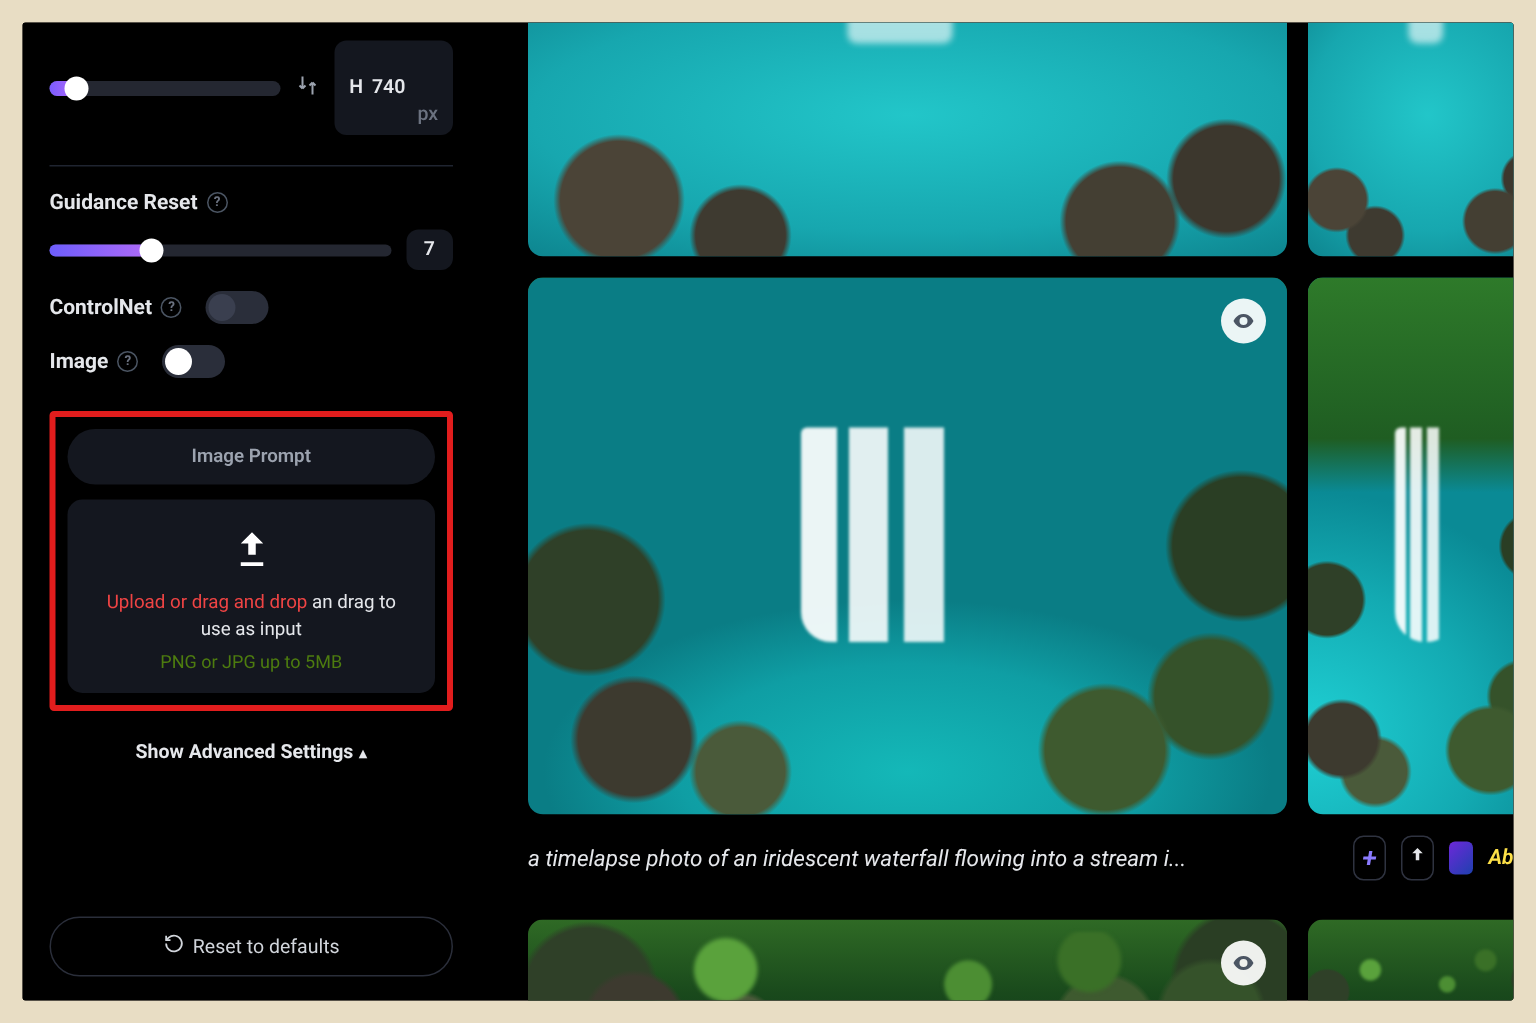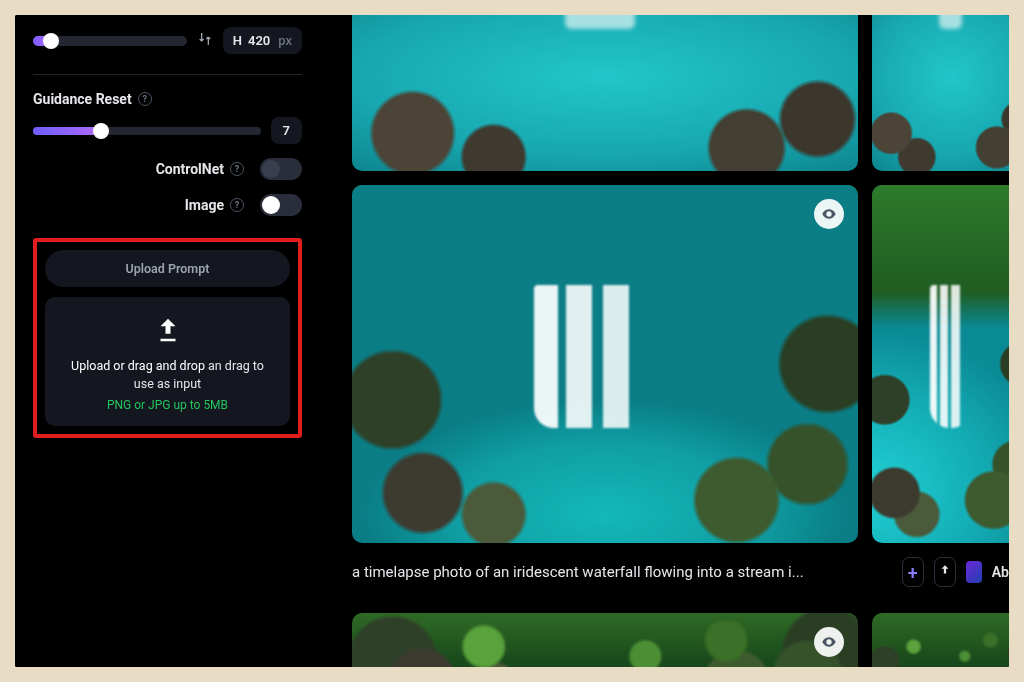--- a/index.html
+++ b/index.html
@@ -57,21 +57,21 @@
   .hbox {
     background:#14171f;
     border-radius:8px;
     padding:6px 10px;
     display:flex;
     align-items:center;
     gap:6px;
     font-size:13px;
     font-weight:600;
   }
-  .hbox .unit { color:#6b7280; font-weight:500; margin-left:2px;}
+  .hbox .unit { color:#6b7280; font-weight:500; margin-left:2px;margin-top:36px;}
   .swap-col {
     width:20px; text-align:center;
     color:#9ca3af;
   }
   .swap-icon svg { width:16px; height:16px; }
   .aspect-select {
     margin-top:6px;
     background:#14171f;
     border-radius:8px;
     padding:10px 14px;
@@ -111,21 +111,21 @@
   .gs-knob {
     position:absolute;
     top:-4px; left:calc(30% - 8px);
     width:16px; height:16px; background:#fff; border-radius:50%;
   }
   .gs-val {
     background:#14171f; border-radius:8px;
     padding:6px 12px; font-size:13px; font-weight:600;
   }
   .toggle-row {
-    display:flex; justify-content:flex-end; align-items:center;
+    display:flex; justify-content:flex-start; align-items:center;
     margin-top:4px;
     gap:16px;
   }
   .toggle-lbl { display:flex; align-items:center; gap:6px; font-weight:700; font-size:14px;}
   .toggle {
     width:42px; height:22px; border-radius:12px;
     background:#2a2e3a; position:relative;
   }
   .toggle .knob {
     position:absolute; top:2px; left:2px;
@@ -162,22 +162,22 @@
   }
   .dropzone {
     background:#14171f;
     border-radius:10px;
     padding:18px 10px 14px;
     text-align:center;
   }
   .up-ic { margin: 0 auto 8px; width:34px; }
   .up-ic svg { width:34px; height:30px; fill:#fff;}
   .dz-text { font-size:12.5px; line-height:1.4; }
-  .dz-link { color:#ffffff; }
-  .dz-sub { color:#22c55e; font-size:12px; margin-top:6px;}
+  .dz-link { color:#ef4444; }
+  .dz-sub { color:#4d7c0f; font-size:12px; margin-top:6px;}
   .show-adv {
     text-align:center; font-weight:700; font-size:13px;
     margin-top:10px;
     color:#e5e7eb;
   }
   .show-adv .caret { font-size:10px; margin-left:4px;}
   .spacer { flex:1; }
   .reset-btn {
     border:1px solid #2a2e3a;
     border-radius:22px;
@@ -188,20 +188,21 @@
     margin-bottom:4px;
     display:flex; align-items:center; justify-content:center; gap:6px;
   }
   .reset-ic svg { width:14px; height:14px; stroke:#d1d5db; fill:none;}
   .main {
     flex:1;
     background:#000;
     padding:0 0 0 0;
     position:relative;
     overflow:hidden;
+    font-style:italic;
   }
   .gallery {
     position:absolute;
     inset:0;
     padding:0;
   }
   .img-card {
     position:absolute;
     border-radius:10px;
     overflow:hidden;
@@ -239,21 +240,21 @@
     border:1px solid #2f3340;
     border-radius:7px;
     display:flex; align-items:center; justify-content:center;
   }
   .plus { color:#8b7bff; font-size:18px; font-weight:600;}
   .uparr svg { width:14px; height:14px; fill:#e5e7eb; }
   .avatar {
     width:22px; height:22px; border-radius:4px;
     background:linear-gradient(135deg,#6d28d9,#1e40af);
   }
-  .ab-label { font-size:14px; color:#e5e5e5; font-weight:600;}
+  .ab-label { font-size:14px; color:#fde047; font-weight:600;}
 
   
   .scene {
     width:100%; height:100%;
     position:relative;
     background:
       radial-gradient(ellipse 60% 40% at 50% 92%, #14b8b8 0%, #0f9ea4 50%, #0a7d85 80%),
       linear-gradient(180deg, #2f6b1f 0%, #2a5a1a 28%, #1f4a17 38%, transparent 45%),
       linear-gradient(180deg, transparent 40%, #1e6f4a 48%, #14553a 60%, transparent 68%);
   }
@@ -325,21 +326,21 @@
       </div>
       <div class="swap-col">
         <span class="swap-icon">
           <svg viewBox="0 0 24 24" fill="none" stroke="#9ca3af" stroke-width="2">
               <path d="M7 3v12m0 0 3-3m-3 3-3-3M17 21V9m0 0-3 3m3-3 3 3"></path>
             </svg>
         </span>
       </div>
       <div class="hbox">
         <span>H</span>
-        <span>420</span>
+        <span>740</span>
         <span class="unit">px</span>
       </div>
     </div>
 
 
     <div class="divider"></div>
 
     <div class="label-row">
       <span>Guidance Reset</span>
       <span class="info-icon">?</span>
@@ -367,39 +368,49 @@
         <span>Image</span>
         <span class="info-icon">?</span>
       </div>
       <div class="toggle off2">
           <div class="knob"></div>
         </div>
     </div>
 
     <div class="red-box">
       <div class="tab-pill-row">
-        <div class="tab-pill">Upload Prompt</div>
+        <div class="tab-pill">Image Prompt</div>
       </div>
       <div class="dropzone">
         <div class="up-ic">
           <svg viewBox="0 0 24 24">
               <path d="M12 3l6 6h-4v6h-4V9H6l6-6zm-6 16h12v2H6v-2z"></path>
             </svg>
         </div>
         <div class="dz-text">
           <span class="dz-link">Upload or drag and drop</span><span> an drag to</span><br>
           <span>use as input</span>
         </div>
         <div class="dz-sub">PNG or JPG up to 5MB</div>
       </div>
     </div>
 
+    <div class="show-adv">
+      <span>Show Advanced Settings</span><span class="caret">▴</span>
+    </div>
 
     <div class="spacer"></div>
 
+    <div class="reset-btn">
+      <span class="reset-ic"><svg viewBox="0 0 24 24" stroke-width="2">
+            <path d="M3 12a9 9 0 1 0 3-6.7L3 8"></path>
+            <path d="M3 3v5h5"></path>
+          </svg></span>
+      <span>Reset to defaults</span>
+    </div>
   </aside>
 
   <main class="main">
     <div class="gallery">
       <div class="img-card top1">
           <div class="scene scene-top"></div>
         </div>
       <div class="img-card top2">
           <div class="scene scene-top"></div>
         </div>

